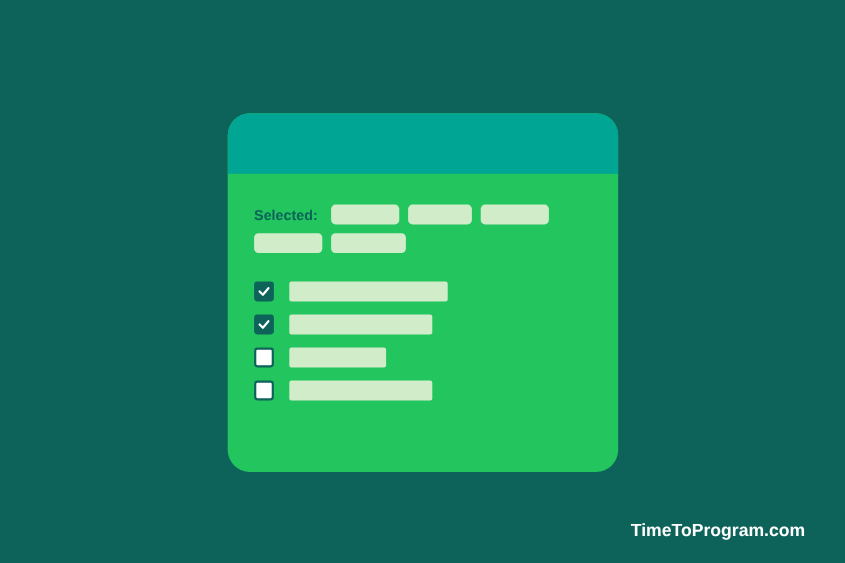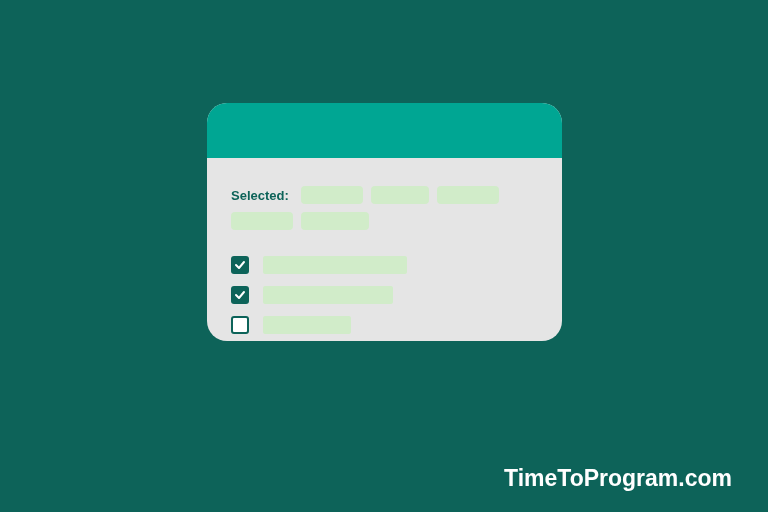--- a/index.html
+++ b/index.html
@@ -9,22 +9,22 @@
       background: #0d6359;
       font-family: -apple-system, BlinkMacSystemFont, 'Segoe UI', sans-serif;
       position: relative;
       overflow: hidden;
     }
     .card {
       position: absolute;
       left: 207px;
       top: 103px;
       width: 355px;
-      height: 238px;
-      background: #e5e5e5;
+      height: 326px;
+      background: #22c55e;
       border-radius: 20px;
       overflow: hidden;
     }
     .card-header {
       width: 100%;
       height: 55px;
       background: #00a693;
     }
     .card-body {
       padding: 28px 24px 20px 24px;
@@ -89,21 +89,21 @@
     }
     .bar-1 { width: 144px; }
     .bar-2 { width: 130px; }
     .bar-3 { width: 88px; }
     .bar-4 { width: 130px; }
     .brand {
       position: absolute;
       right: 36px;
       bottom: 20px;
       color: #ffffff;
-      font-size: 23px;
+      font-size: 16px;
       font-weight: 700;
     }
   </style>
 </head>
 <body>
 
 <div class="card">
   <div class="card-header"></div>
   <div class="card-body">
     <div class="selected-row">

